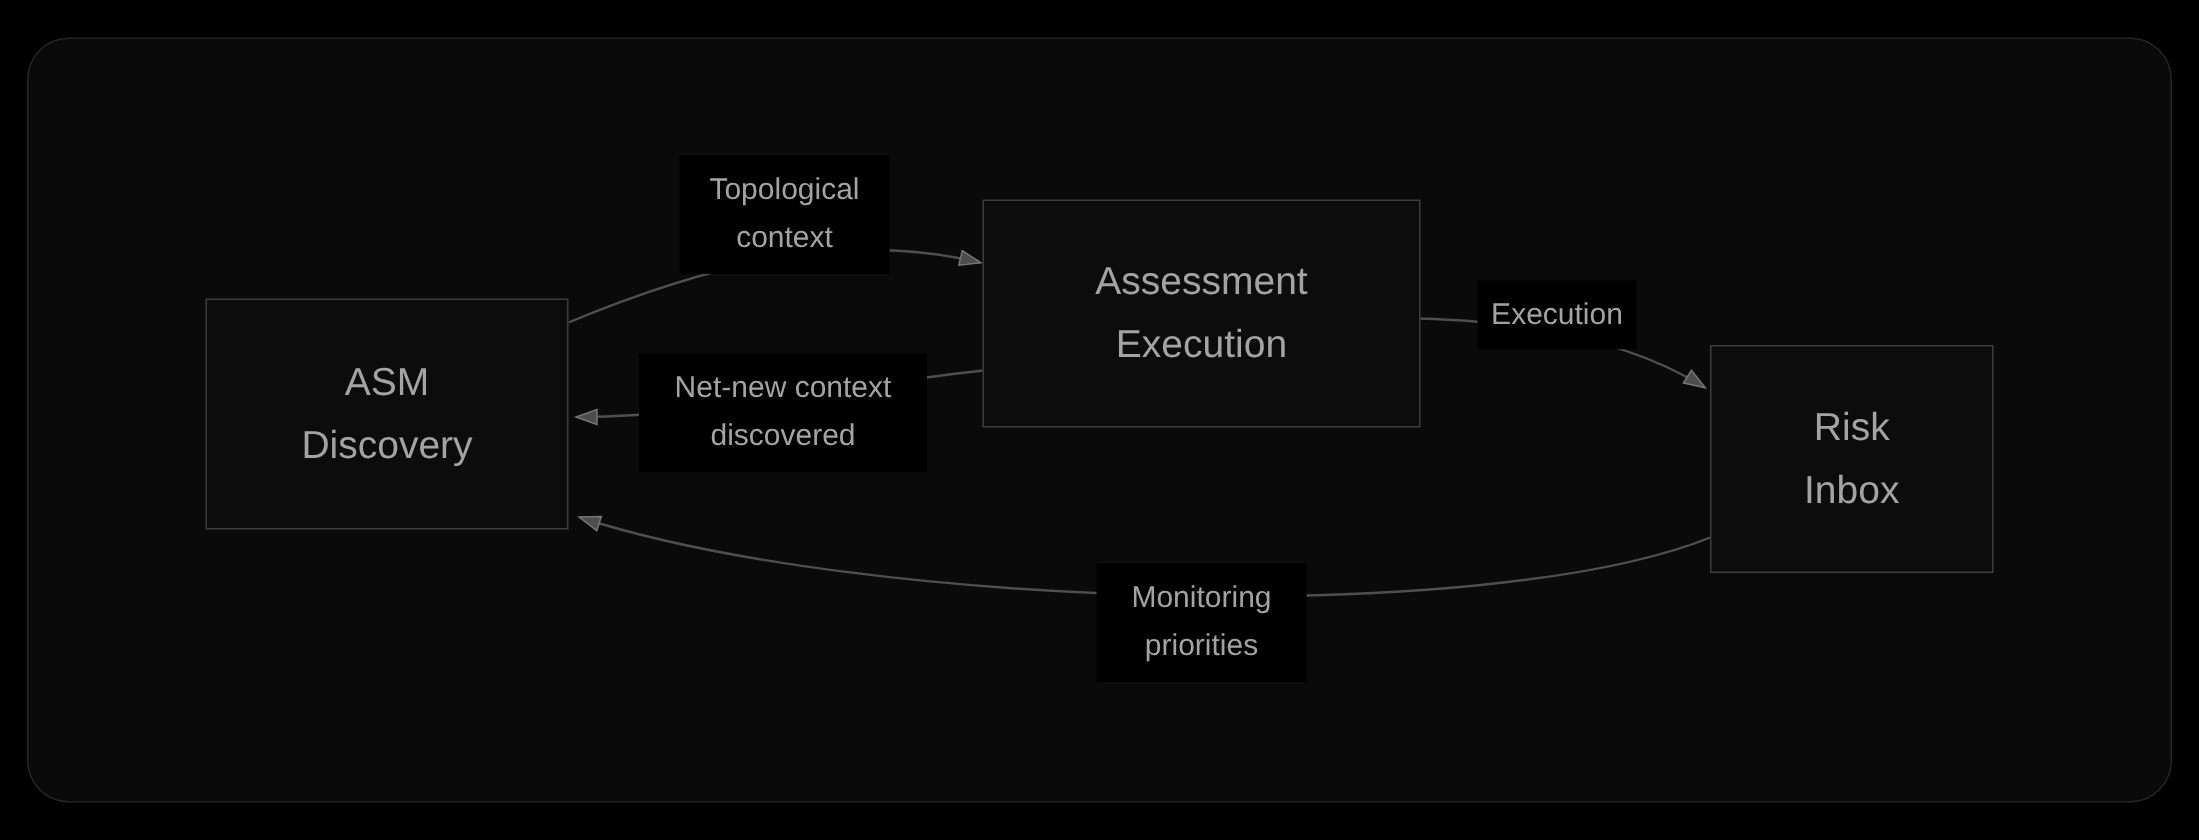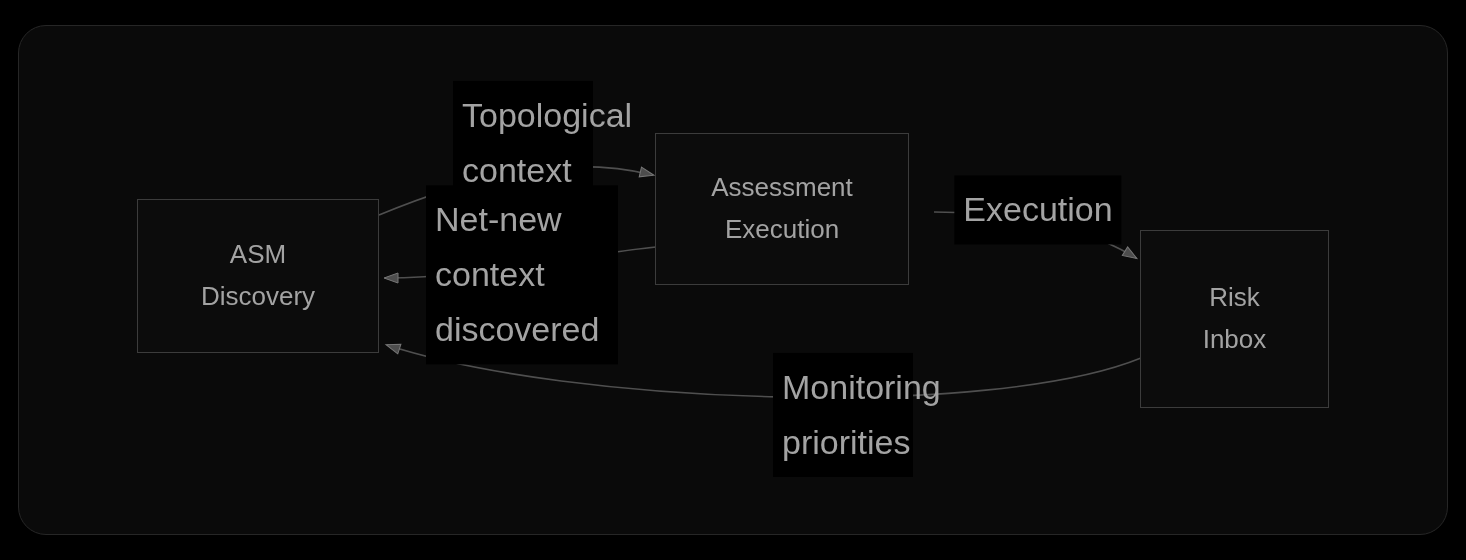--- a/index.html
+++ b/index.html
@@ -46,38 +46,39 @@
     justify-content: center;
     background: var(--node-fill);
     border: 1px solid var(--node-border);
     color: var(--text);
     font-size: 26px;
     line-height: 1.6;
     text-align: center;
   }
   .node .node-label { display: inline-block; }
   .node-asm        { left: 137px; top: 199px; width: 242px; height: 154px; }
-  .node-assessment { left: 655px; top: 133px; width: 254px; height: 152px; }
-  .node-risk       { left: 1140px; top: 230px; width: 189px; height: 178px; }
+  .node-assessment { left: 655px; top: 133px; width: 292px; height: 152px; }
+  .node-risk       { left: 1140px; top: 230px; width: 189px; height: 152px; }
   .node-asm .node-label        { width: 150px; }
   .node-assessment .node-label { width: 170px; }
   .node-risk .node-label       { width: 90px; }
   .edge-label {
     position: absolute;
     transform: translate(-50%, -50%);
     background: var(--label-bg);
     color: var(--text);
-    font-size: 34px;
+    font-size: 20px;
     line-height: 1.62;
+    text-align: center;
     padding: 7px 9px;
   }
   .edge-label-topological { left: 523px; top: 143px; width: 140px; }
   .edge-label-netnew      { left: 522px; top: 275px; width: 192px; }
   .edge-label-findings    { left: 1038px; top: 210px; white-space: nowrap; }
-  .edge-label-monitoring  { left: 843px; top: 415px; width: 140px; }
+  .edge-label-monitoring  { left: 801px; top: 415px; width: 140px; }
 </style>
 </head>
 <body>
 
 <div class="canvas">
   <svg class="edge-layer" viewBox="18 25 1430 510" style="left:0;top:0;width:1430px;height:510px;" aria-hidden="true">
     <defs>
       <marker id="arrow" markerUnits="userSpaceOnUse" markerWidth="18" markerHeight="14" refX="14" refY="6" orient="auto">
         <path d="M1,1 L15,6 L1,11 Z" fill="var(--arrow-fill)" stroke="var(--arrow-stroke)" stroke-width="1"></path>
       </marker>

